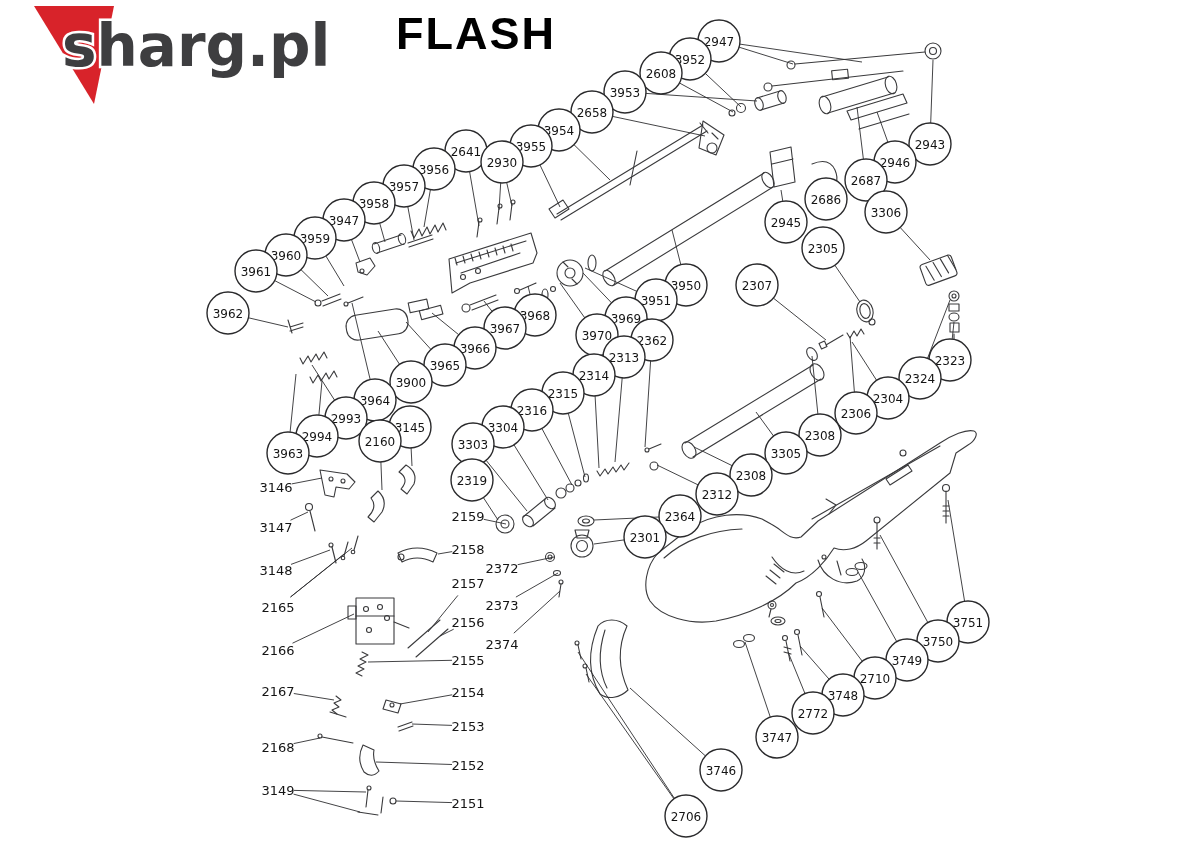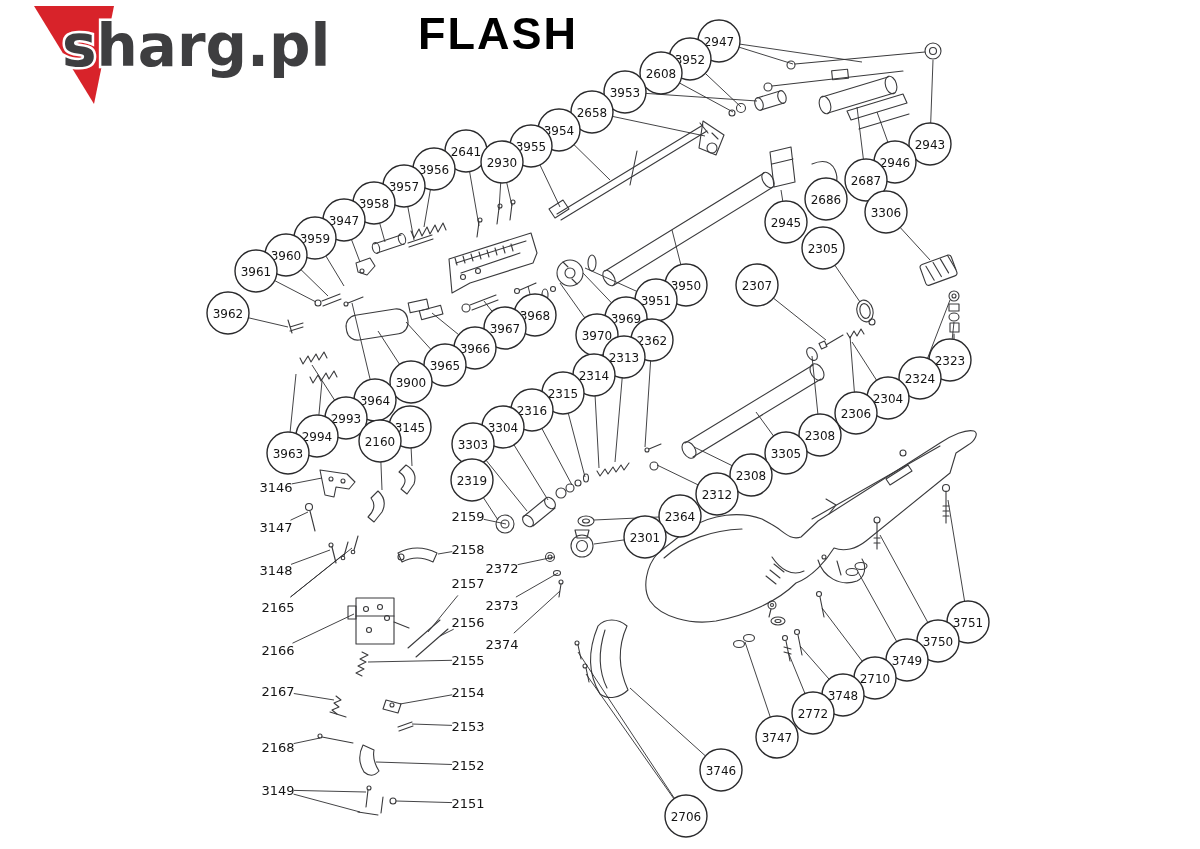--- a/index.html
+++ b/index.html
@@ -1,21 +1,21 @@
 <!DOCTYPE html>
 <html><head>
 <meta charset="utf-8">
 <style>
   html,body{margin:0;padding:0;background:#fff;}
   .page{position:relative;width:1200px;height:849px;background:#fff;overflow:hidden;
         font-family:"DejaVu Sans",sans-serif;}
   .header-logo{position:absolute;left:12px;top:0;width:345px;height:115px;}
   .logo-text{font-family:"DejaVu Sans",sans-serif;font-weight:bold;font-size:58px;
              fill:#3e3e40;paint-order:stroke fill;stroke:#ffffff;stroke-width:5px;}
-  .page-title{position:absolute;left:418px;top:8px;font-size:45px;font-weight:bold;
+  .page-title{position:absolute;left:396px;top:8px;font-size:45px;font-weight:bold;
               color:#000;letter-spacing:2px;font-family:"Liberation Sans","DejaVu Sans",sans-serif;}
   #diagram-svg{position:absolute;left:0;top:0;}
   .art{stroke:#3a3a3c;fill:none;stroke-width:1.1;stroke-linecap:round;stroke-linejoin:round;}
   .leader{stroke:#2f2f31;stroke-width:0.9;fill:none;}
   .callout-circle{fill:#ffffff;stroke:#2a2a2c;stroke-width:1.4;}
   .callout-text{font-family:"DejaVu Sans",sans-serif;font-size:12px;fill:#141414;text-anchor:middle;}
   .callout-text.plain{font-size:13px;}
 </style>
 </head>
 <body>

